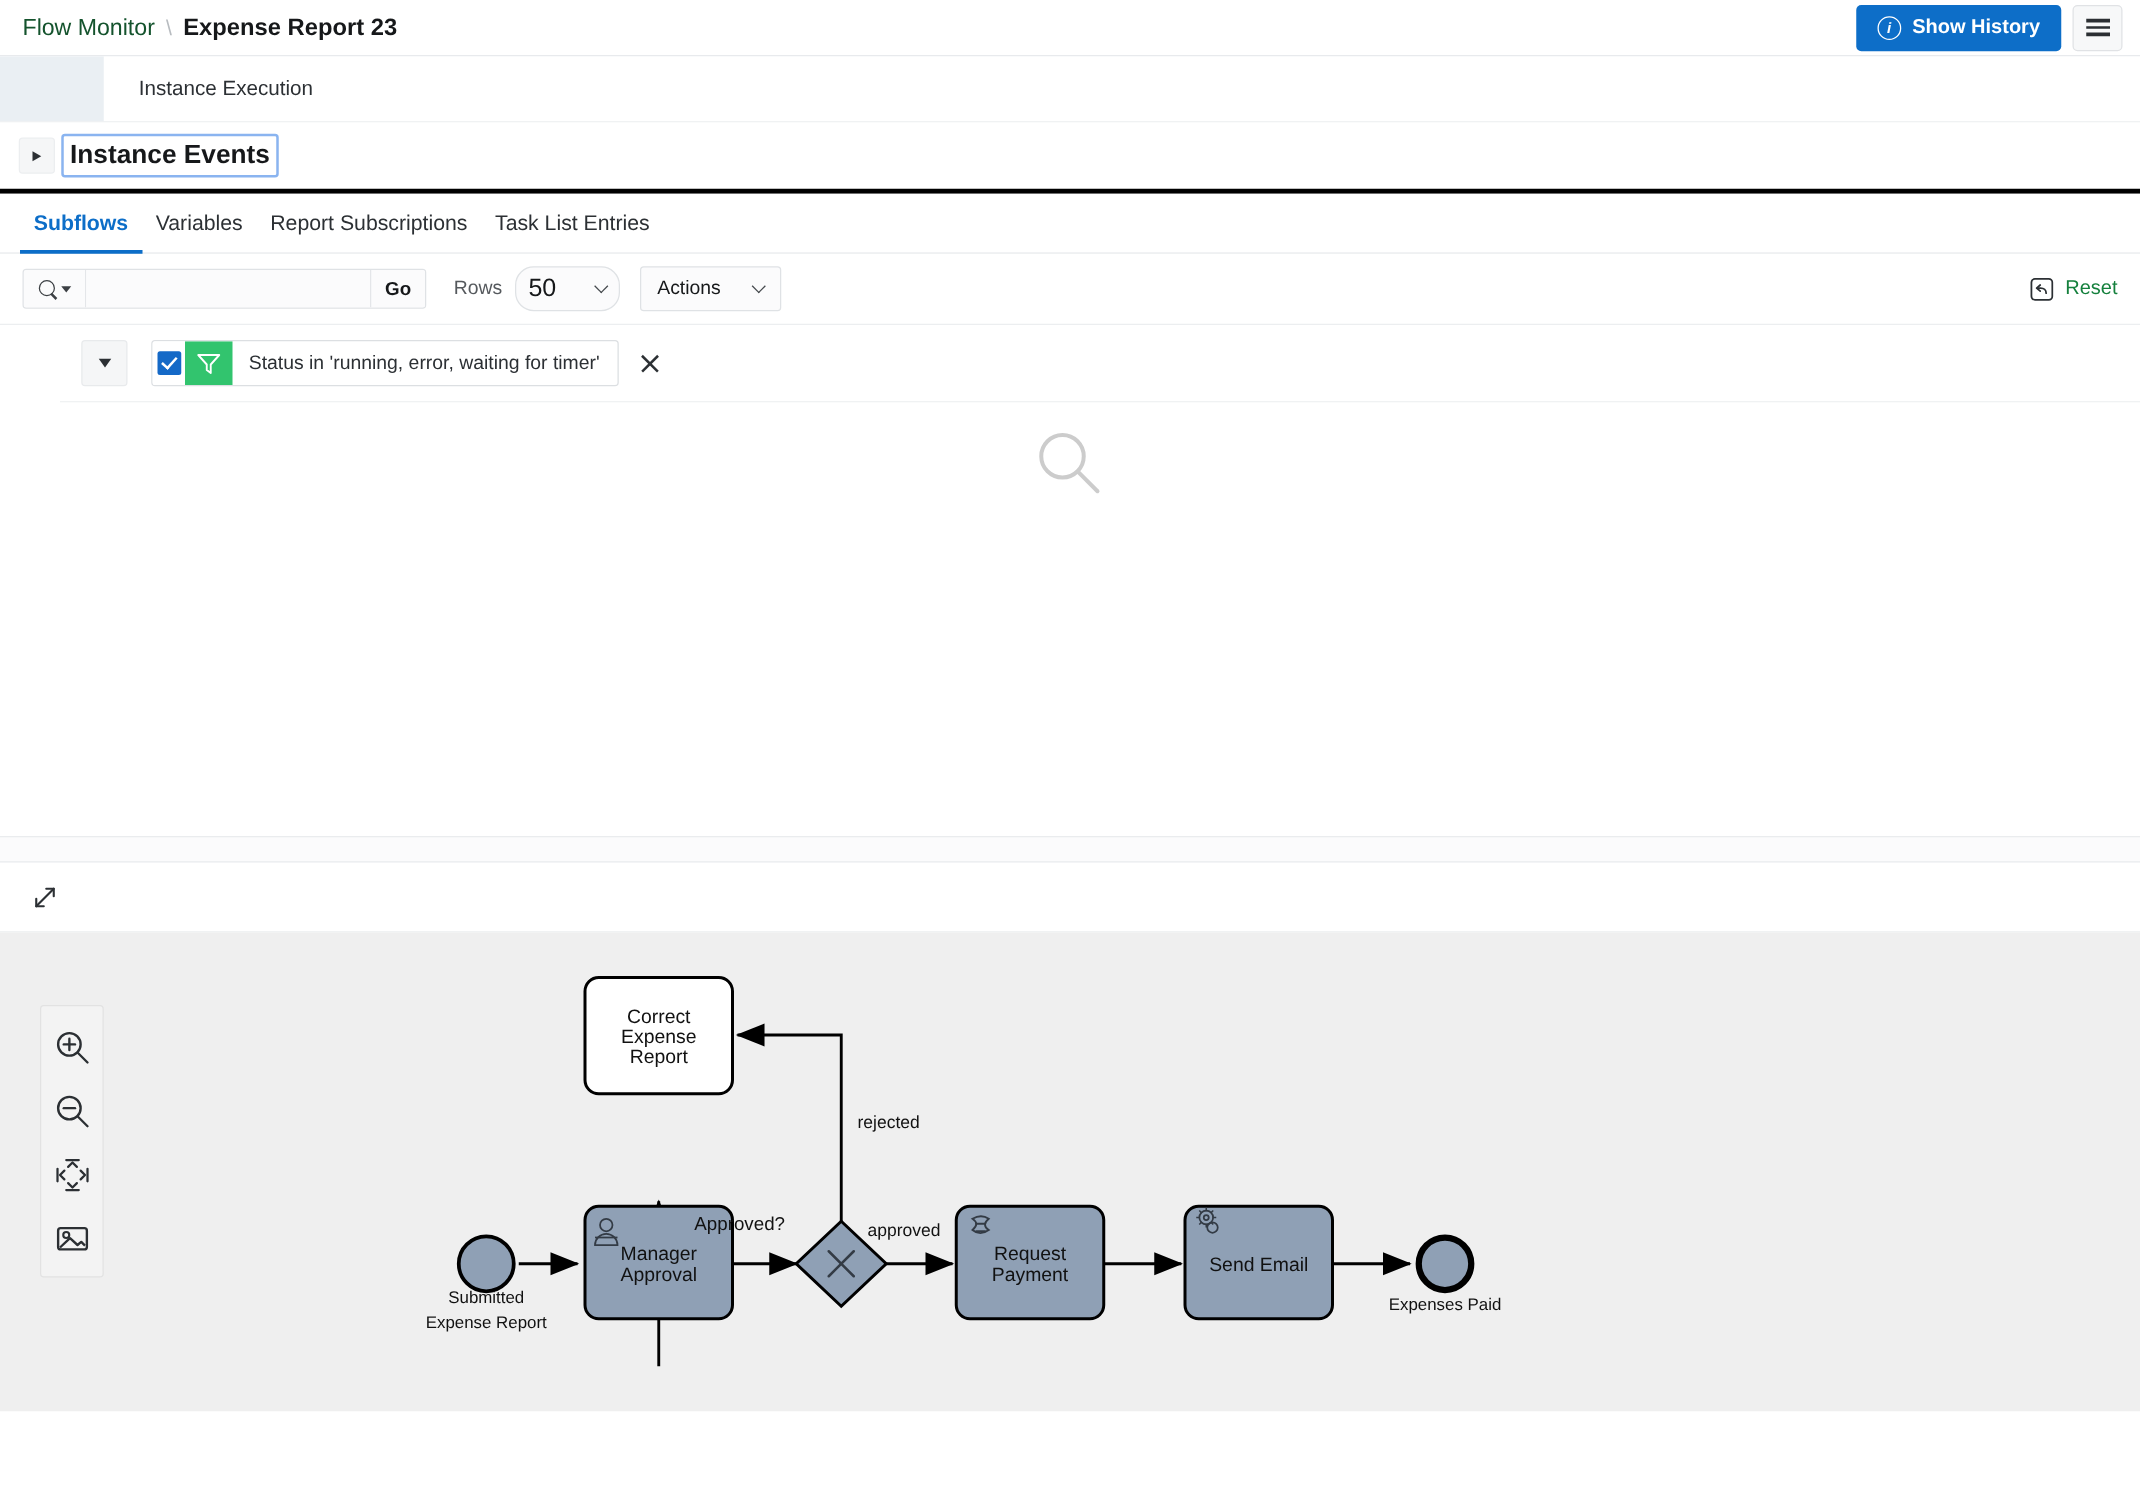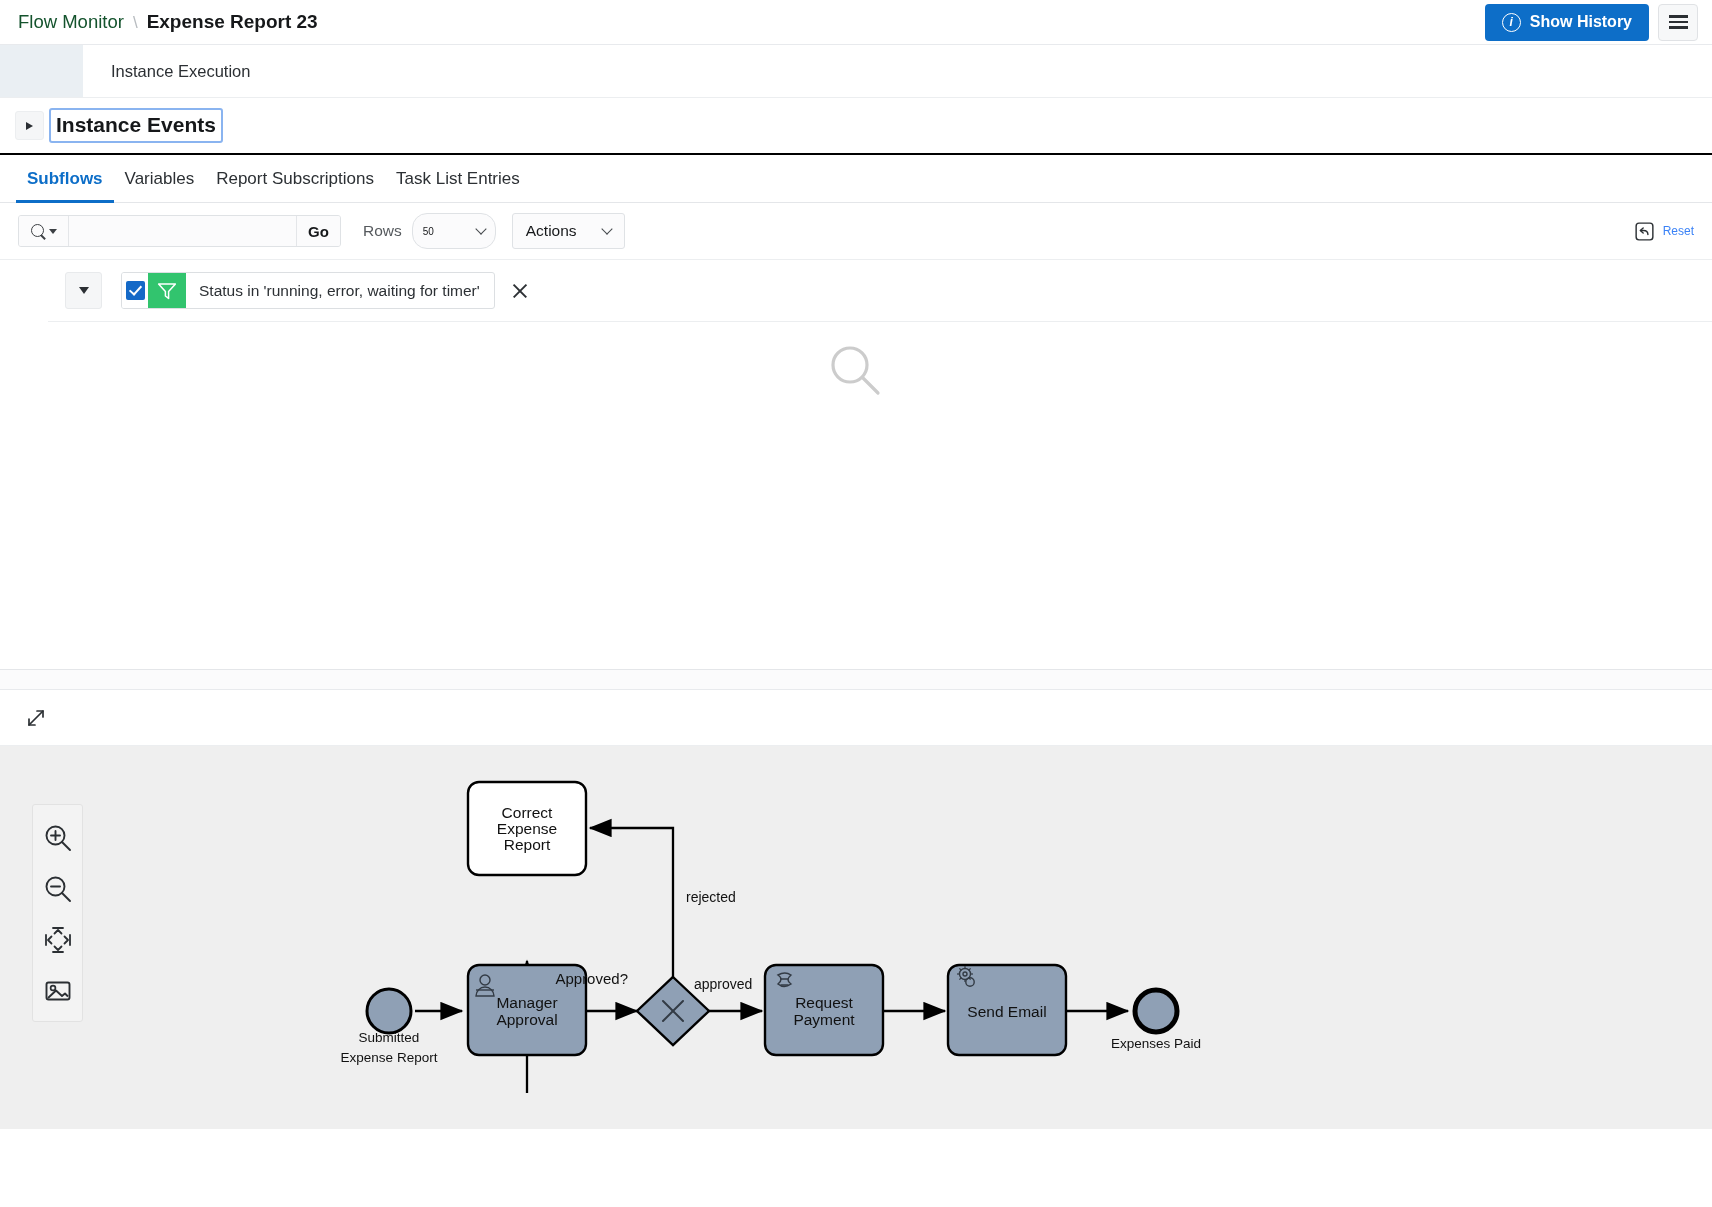--- a/index.html
+++ b/index.html
@@ -78,21 +78,21 @@
     color: #2c3034;
   }
 
   
   .events-bar {
     height: 57px;
     display: flex;
     align-items: center;
     padding-left: 15px;
     gap: 5px;
-    border-bottom: 2px solid #000000;
+    border-bottom: 4px solid #000000;
     background: #ffffff;
   }
   .disclose-btn {
     width: 29px; height: 29px;
     background: #f5f6f7;
     border: 1px solid #eceef0;
     border-radius: 3px;
     display: flex; align-items: center; justify-content: center;
     cursor: pointer;
   }
@@ -199,21 +199,21 @@
     font-family: "Liberation Sans", sans-serif;
     cursor: pointer;
   }
   .rows-label { font-size: 15.5px; color: #55595d; margin: 0 10px 0 22px; }
   .rows-select {
     height: 36px; width: 84px;
     border: 1px solid #dfe2e5; border-radius: 15px;
     background: #fbfbfc;
     display: flex; align-items: center; justify-content: space-between;
     padding: 0 10px;
-    font-size: 10px; color: #16181a;
+    font-size: 20px; color: #16181a;
     cursor: pointer;
   }
   .chev {
     width: 8px; height: 8px;
     border-right: 1.7px solid #45494d;
     border-bottom: 1.7px solid #45494d;
     transform: rotate(45deg);
     margin-top: -4px;
   }
   .actions-btn {
@@ -221,22 +221,22 @@
     margin-left: 16px;
     border: 1px solid #dfe2e5; border-radius: 3px;
     background: #fbfbfc;
     display: flex; align-items: center; gap: 26px;
     padding: 0 13px;
     font-size: 15.5px; color: #16181a;
     cursor: pointer;
   }
   .spacer { flex: 1; }
   .reset-btn {
-    display: flex; align-items: center; gap: 9px;
-    font-size: 12px; color: #3b82f6;
+    display: flex; gap: 9px;
+    font-size: 16px; color: #15803d;
     cursor: pointer;
   }
   .reset-icon { width: 19px; height: 19px; }
 
   
   .filterrow {
     height: 62px;
     display: flex;
     align-items: center;
     padding-left: 17px;

